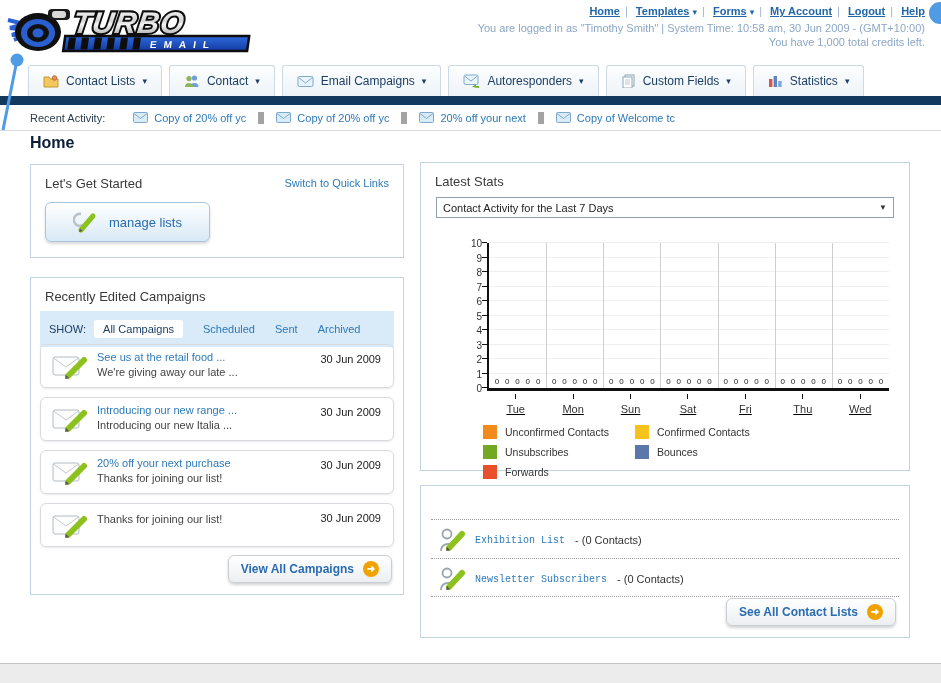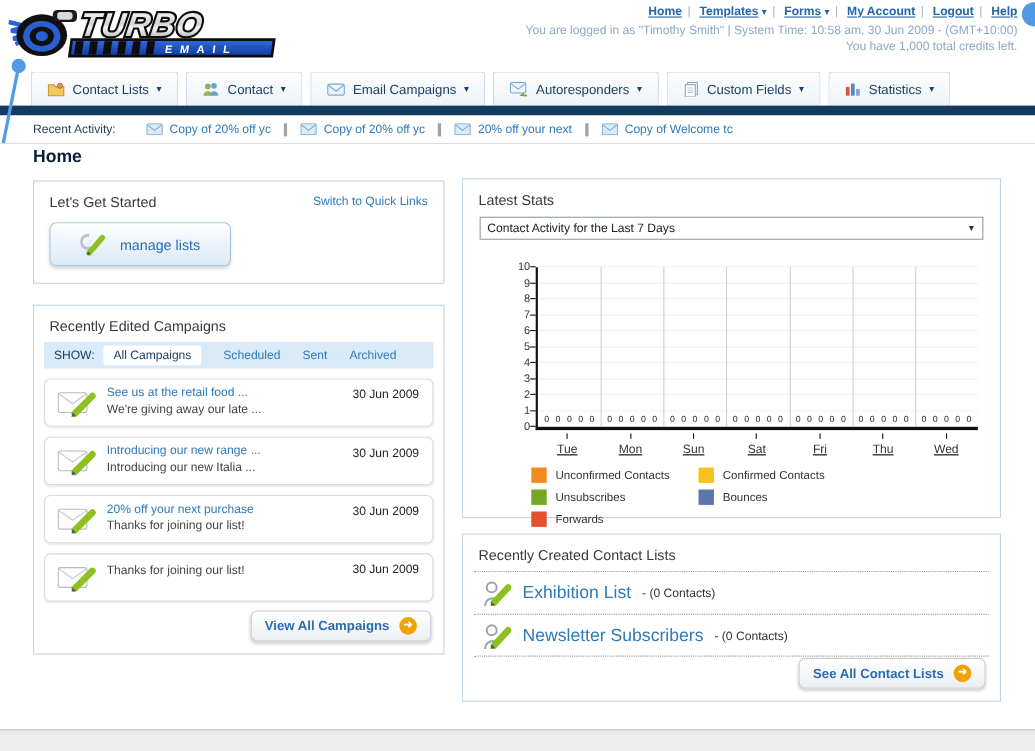--- a/index.html
+++ b/index.html
@@ -29,21 +29,21 @@
   .tab .caret { font-size:9px; color:#1c3f66; }
   .navybar { position:absolute; top:96px; left:0; right:0; height:9px; background:#14395f; }
   .pin { position:absolute; left:0; top:52px; z-index:6; }
 
   
   .activity { position:absolute; top:105px; left:0; right:0; height:26px; background:#fff;
               border-bottom:1px solid #dcdcdc; display:flex; align-items:center;
               padding-left:30px; font-size:11px; }
   .activity-label { color:#2c3e50; margin-right:16px; }
   .activity-item { display:flex; align-items:center; gap:6px; padding:0 12px;
-                   border-right:3px solid #a3a3a3; cursor:pointer; }
+                   border-right:6px solid #a3a3a3; cursor:pointer; }
   .activity-item:last-child { border-right:none; }
   .activity-item a { color:#2e7ab8; text-decoration:none; white-space:nowrap; }
 
   
   .main { position:absolute; top:131px; left:0; right:0; bottom:21px; background:#fff; }
   .page-title { position:absolute; left:30px; top:3px; font-size:16px; font-weight:bold; color:#0b1e3a; }
   .panel { position:absolute; background:#fff; border:1px solid #c3d3e2; }
   .panel-title { position:absolute; left:14px; top:11px; font-size:13px; color:#3a3a3a; }
 
   
@@ -51,21 +51,21 @@
   .switch-link { position:absolute; right:14px; top:12px; font-size:11px; color:#2e7ab8;
                  text-decoration:none; cursor:pointer; }
   .gs-buttons { position:absolute; left:14px; top:37px; display:flex; gap:14px; }
   .gs-btn { width:165px; height:40px; display:inline-flex; align-items:center; justify-content:center;
             gap:10px; border:1px solid #aac6dd; border-radius:6px;
             background:linear-gradient(#ffffff,#d8e9f6); box-shadow:0 2px 3px rgba(0,0,0,.15);
             color:#2a6cb0; font-weight:normal; font-size:13px; cursor:pointer; }
 
   
   .panel-campaigns { left:30px; top:146px; width:374px; height:318px; }
-  .filterbar { position:absolute; left:9px; right:9px; top:33px; height:24px; background:#d9eaf8;
+  .filterbar { position:absolute; left:9px; right:9px; top:33px; height:36px; background:#d9eaf8;
                display:flex; align-items:center; font-size:11px; padding-left:9px; }
   .filter-label { color:#1c3f66; }
   .filter-pill { margin-left:8px; background:#fff; border-radius:3px; padding:3px 9px;
                  color:#1c3f66; cursor:pointer; }
   .filter-link { margin-left:20px; color:#2e7ab8; text-decoration:none; cursor:pointer; }
   .cards { position:absolute; left:9px; right:9px; top:66px; }
   .card { position:relative; height:44px; margin-bottom:9px; border:1px solid #d7dbdf;
           border-radius:6px; box-shadow:0 1px 2px rgba(0,0,0,.09); padding:6px 0 0 56px; }
   .card .c-icon { position:absolute; left:11px; top:8px; }
   .card a.c-title { font-size:11px; color:#2e7ab8; text-decoration:none; cursor:pointer; display:block; }
@@ -102,21 +102,21 @@
   .day-cell span { font-size:11px; color:#333; }
   .legend { position:absolute; left:62px; top:262px; width:410px; display:flex; flex-wrap:wrap; }
   .legend-item { width:152px; display:flex; align-items:center; gap:8px; margin-bottom:6px; }
   .legend-swatch { width:14px; height:14px; flex:none; }
   .legend-item span.lbl { font-size:10.5px; color:#333; white-space:nowrap; }
 
   
   .panel-lists { left:420px; top:354px; width:490px; height:153px; }
   .dotted { position:absolute; left:10px; right:10px; border-top:1px dotted #9a9a9a; }
   .list-row { position:absolute; left:18px; height:34px; display:flex; align-items:center; gap:10px; }
-  .list-row a { font-size:16px; color:#2e7ab8; text-decoration:none; cursor:pointer; }
+  .list-row a { font-size:10px; color:#2e7ab8; text-decoration:none; cursor:pointer;font-family:Liberation Mono, monospace; }
   .list-row .suffix { font-size:11px; color:#333; }
   .see-all { position:absolute; right:13px; bottom:11px; }
 
   
   .footer { position:absolute; bottom:0; left:0; right:0; height:20px; background:#ececec;
             border-top:1px solid #c4c4c4; }
 </style>
 </head>
 <body>
 
@@ -477,21 +477,20 @@
           <span class="lbl">Bounces</span>
         </div>
         <div class="legend-item">
           <span class="legend-swatch" style="background: rgb(232, 80, 43);"></span>
           <span class="lbl">Forwards</span>
         </div>
       </div>
     </div>
 
     <div class="panel panel-lists">
-      <div class="panel-title">Recently Created Contact Lists</div>
       <div class="dotted" style="top:33px"></div>
       <div class="list-row" style="top:37px">
         <svg width="26" height="26" viewBox="0 0 26 26">
           <circle cx="8" cy="7" r="4.5" fill="none" stroke="#9aa4ad" stroke-width="1.8"></circle>
           <path d="M2 24 a7 7 0 0 1 12 -5" fill="none" stroke="#9aa4ad" stroke-width="1.8"></path>
           <line x1="10" y1="21" x2="23" y2="7" stroke="#8cc11e" stroke-width="6" stroke-linecap="round"></line>
           <path d="M7 24 l4 -1 l-3 -3 z" fill="#555"></path>
         </svg>
         <a>Exhibition List</a>
         <span class="suffix">- (0 Contacts)</span>

